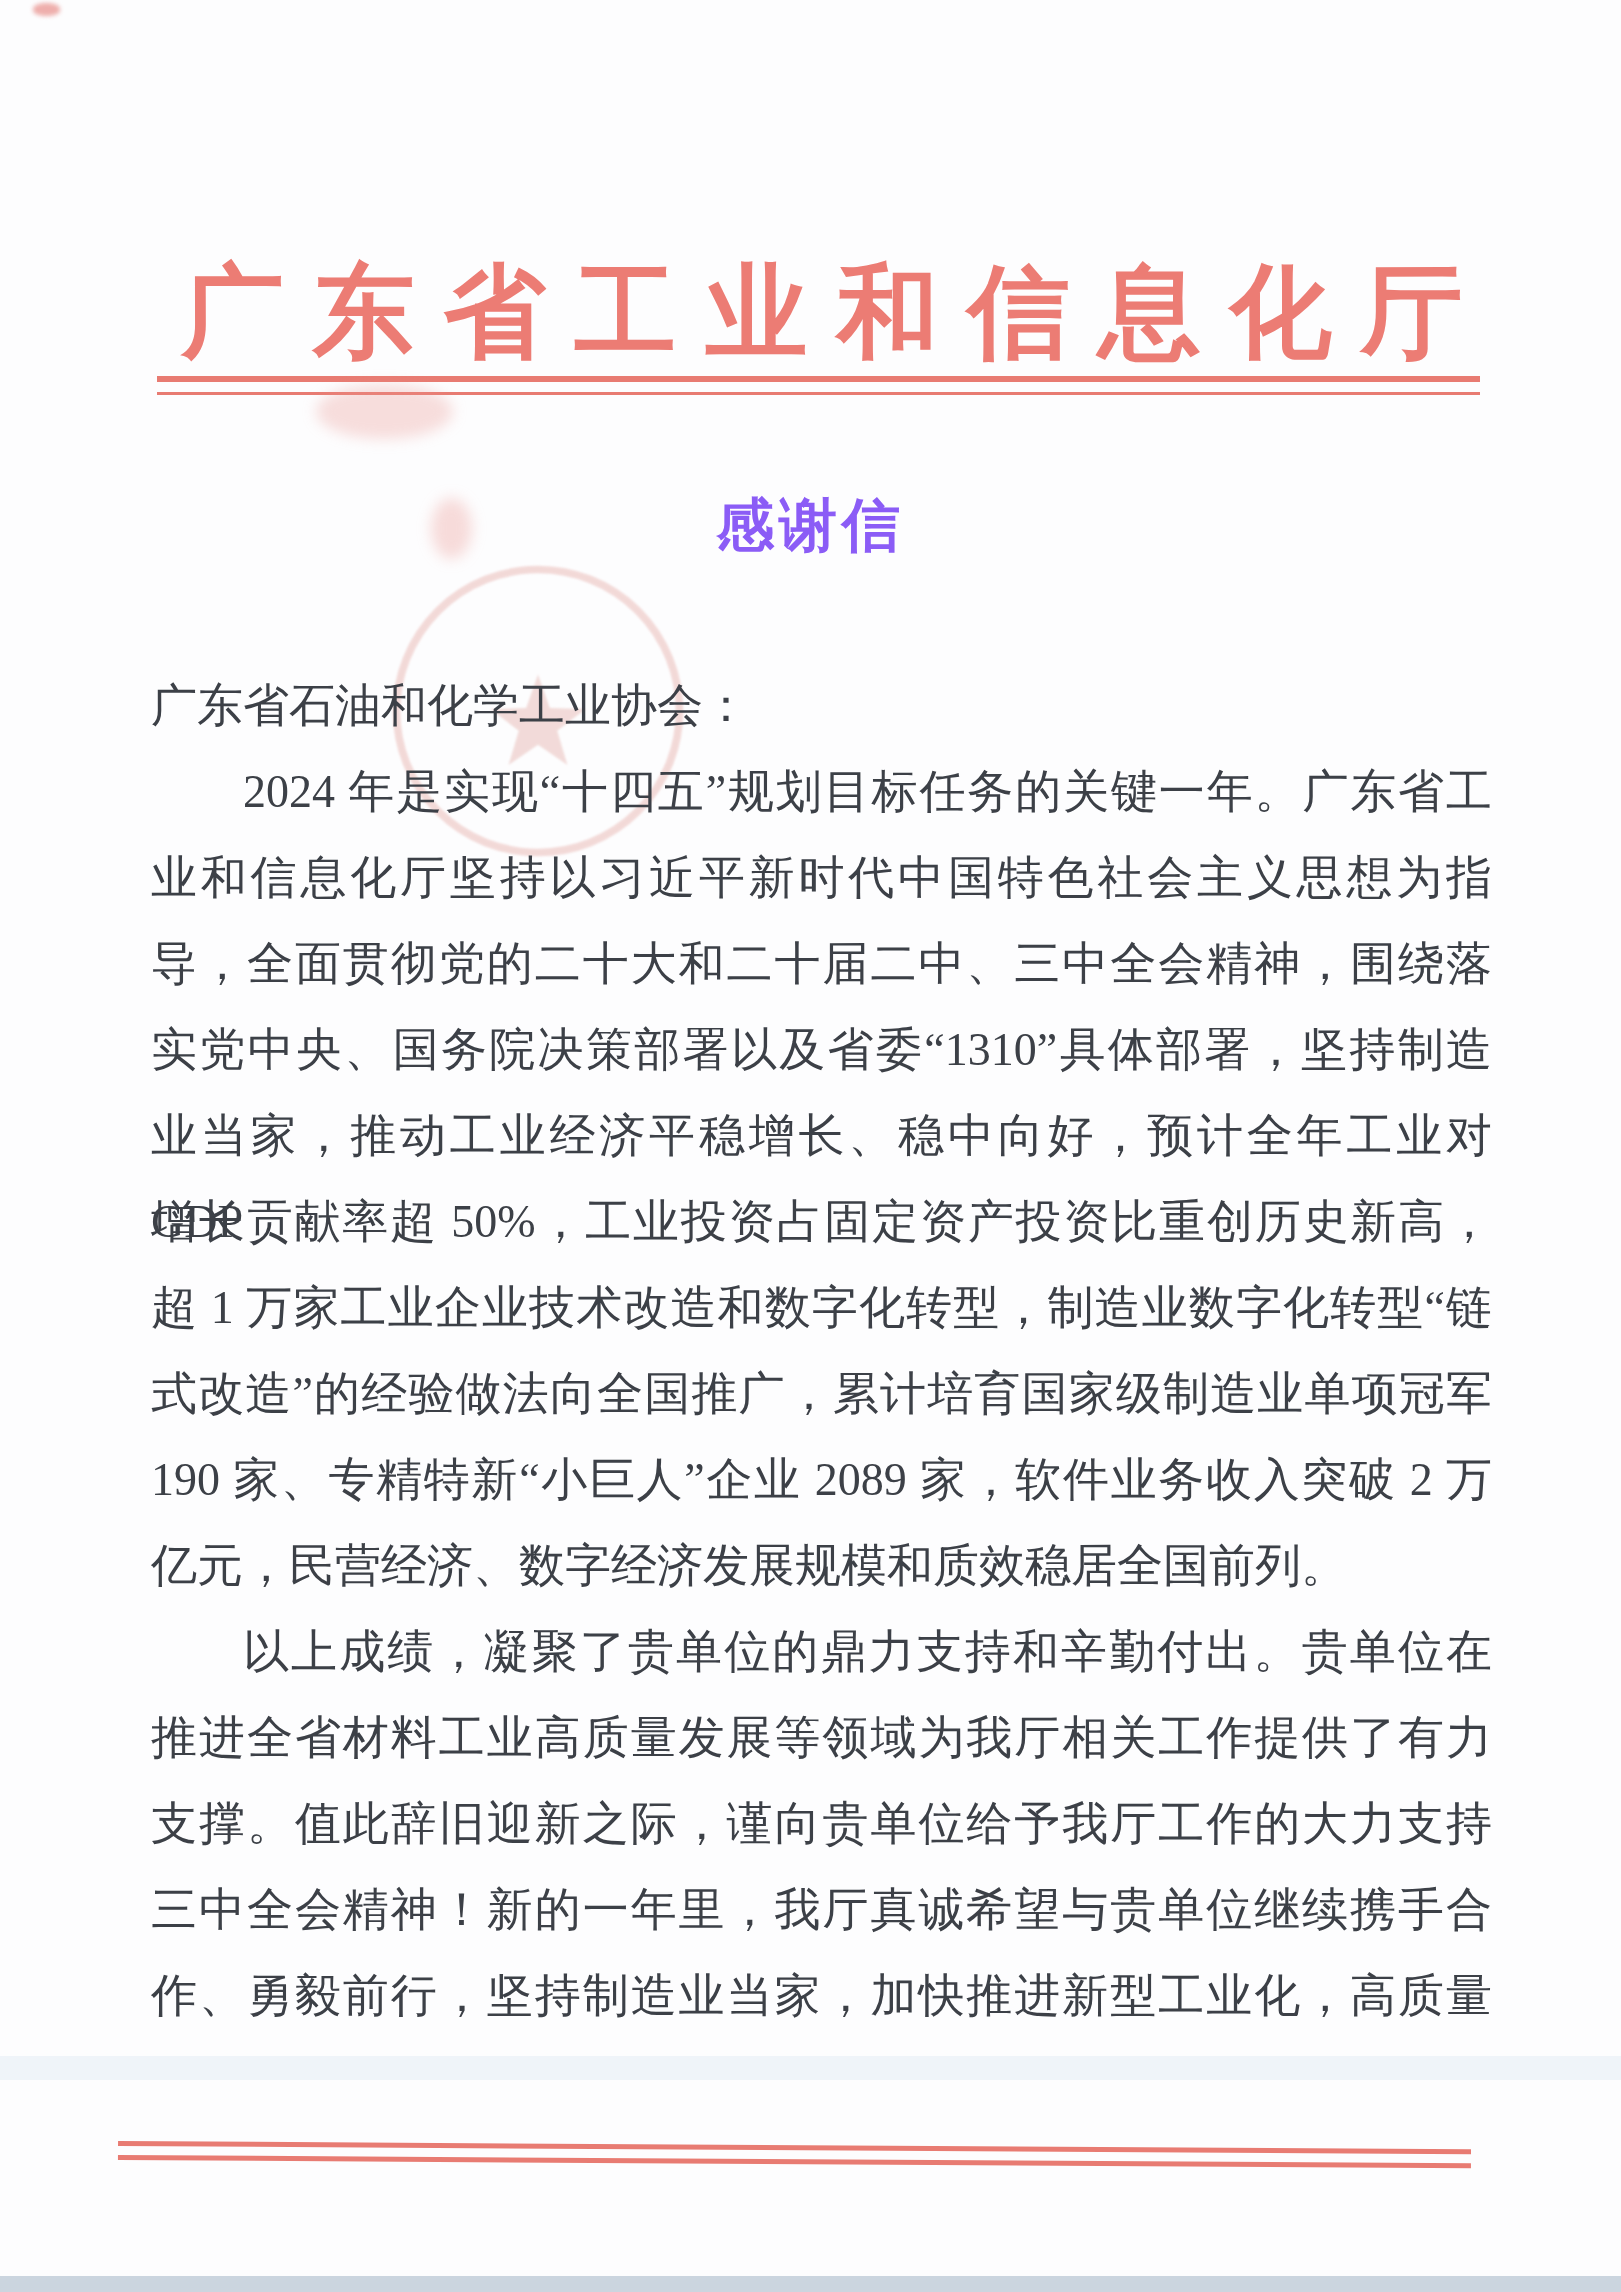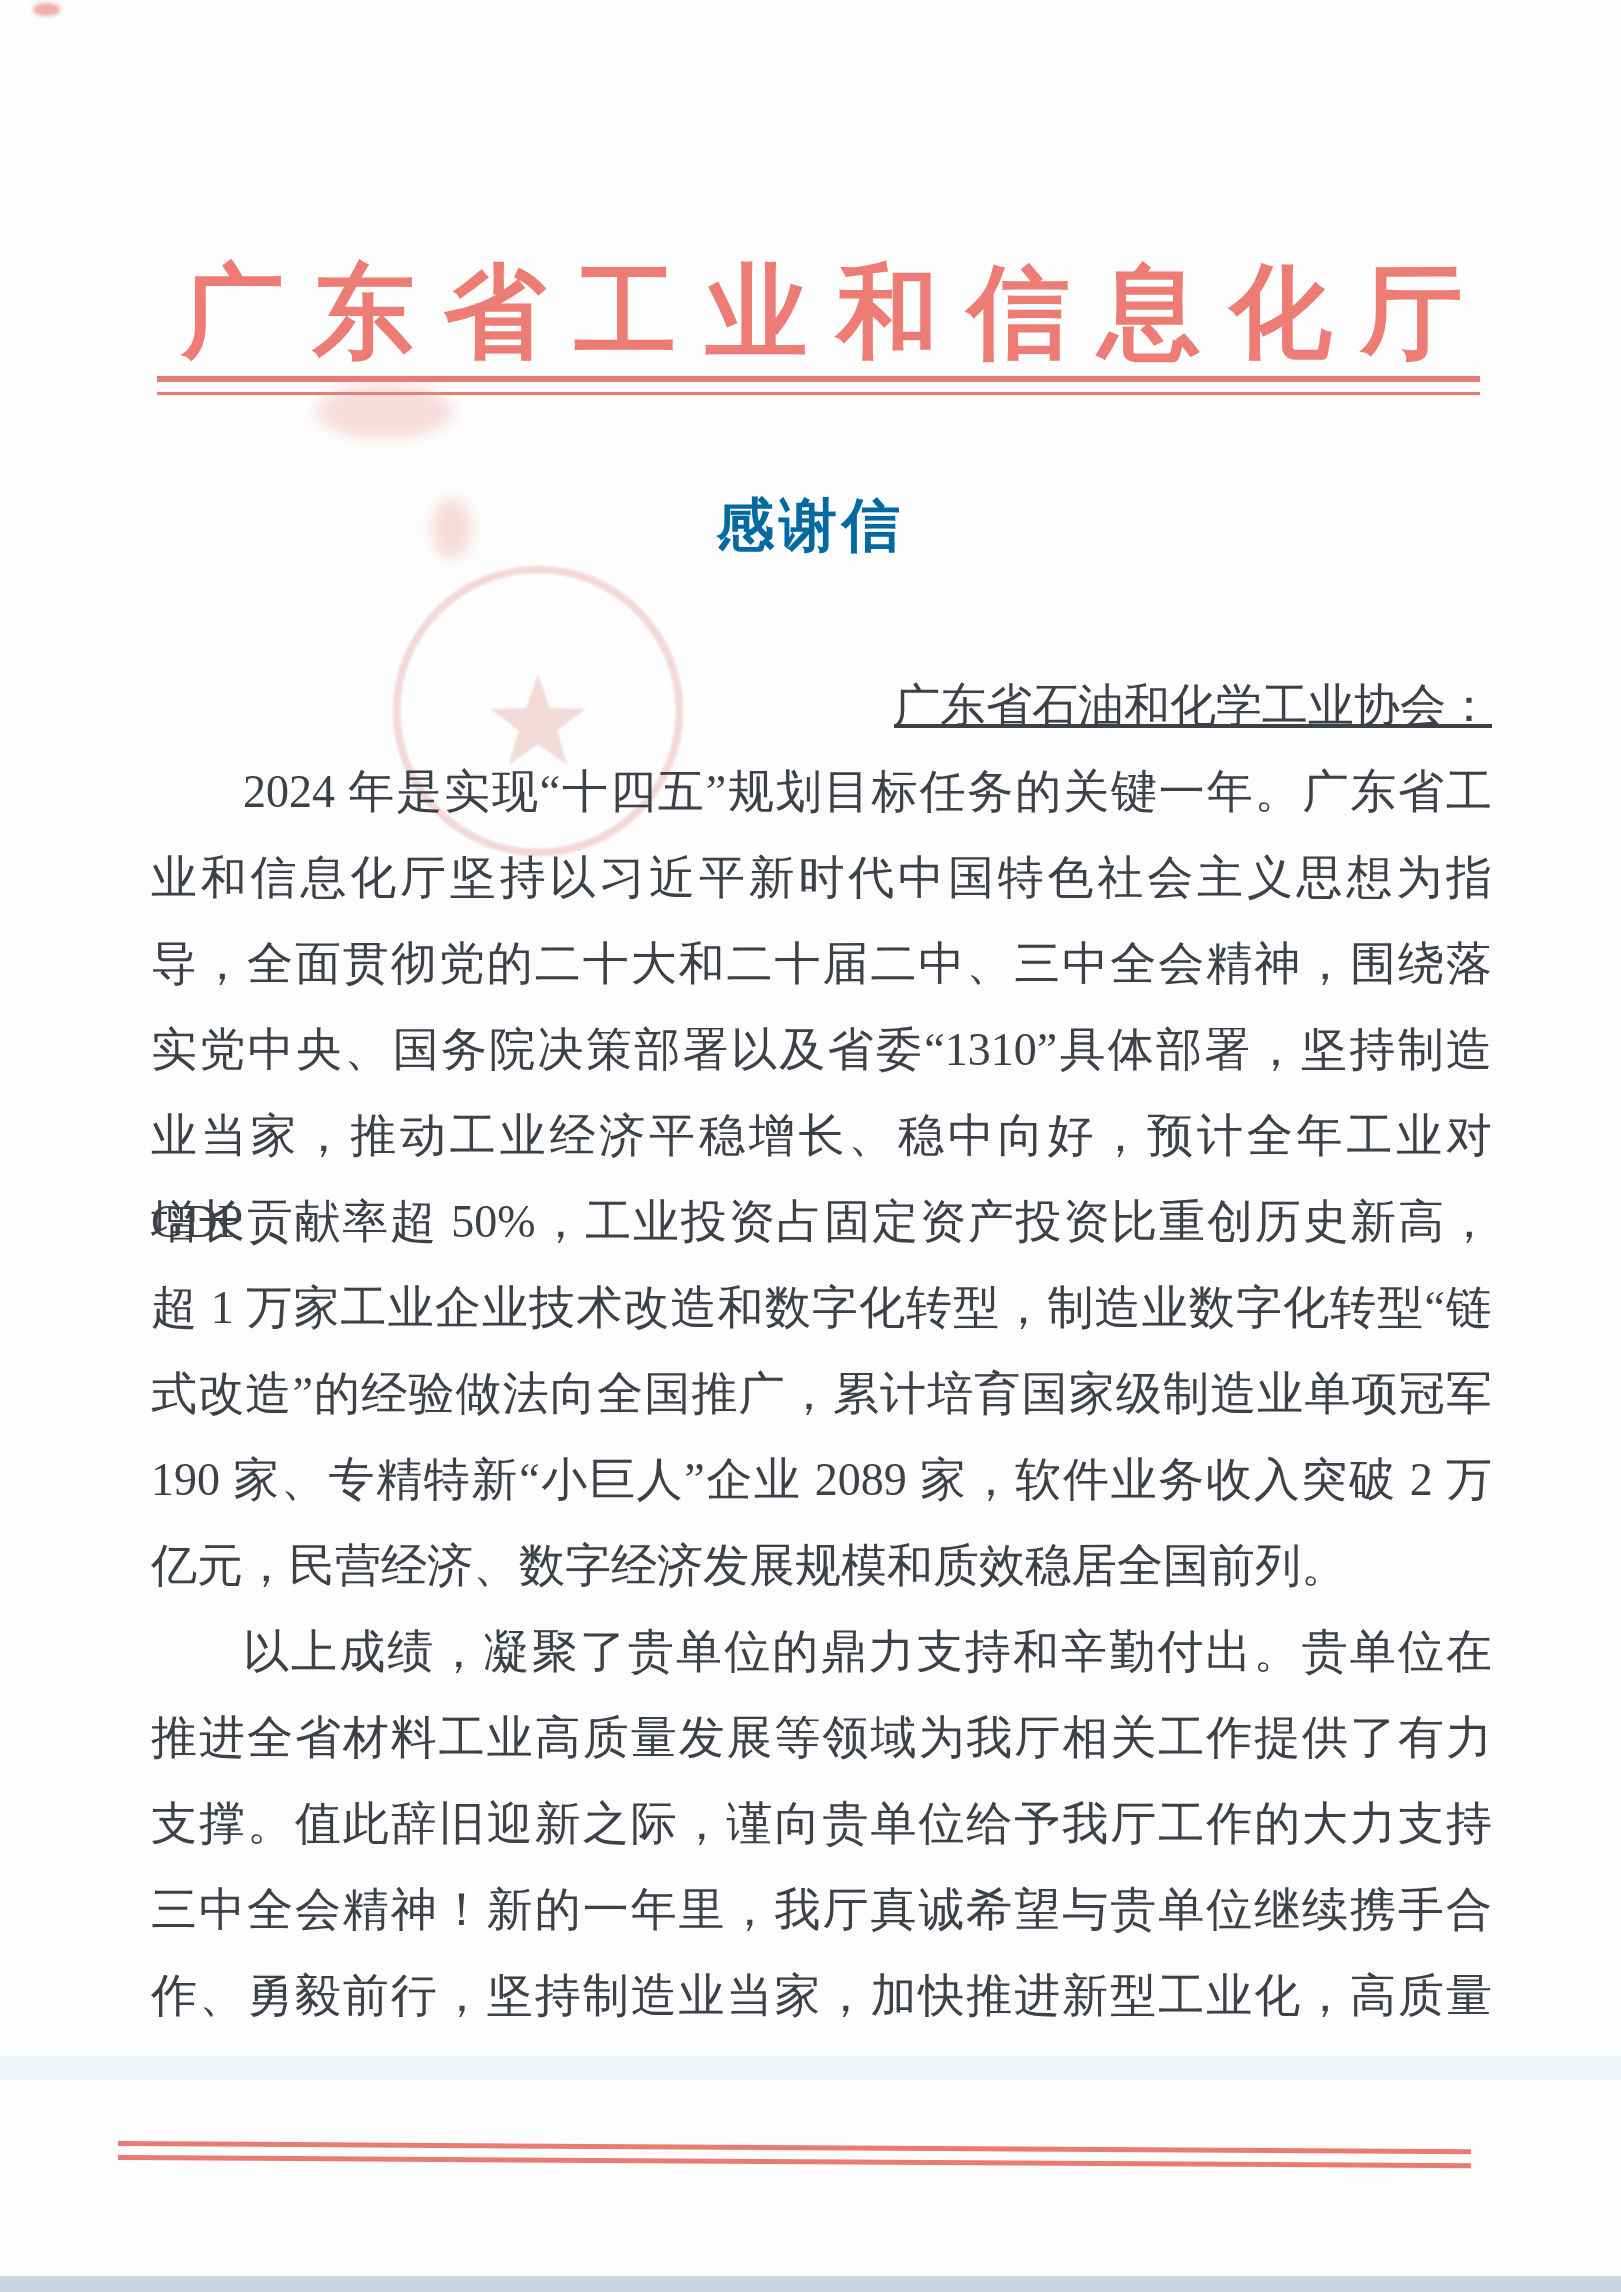--- a/index.html
+++ b/index.html
@@ -12,40 +12,40 @@
     position:absolute;top:245px;left:17px;width:100%;box-sizing:border-box;
     text-align:center;font-size:102px;font-weight:600;
     letter-spacing:29px;padding-left:18px;color:#ec7c74;white-space:nowrap;
   }
   .rule{position:absolute;background:#e87b72;}
   .rule-top-1{top:376px;left:157px;width:1323px;height:5.9px;}
   .rule-top-2{top:392px;left:157px;width:1323px;height:2.9px;}
   
   .doc-title{
     position:absolute;top:487px;left:0;width:100%;text-align:center;
-    font-size:58px;font-weight:bold;letter-spacing:4.9px;color:#0369a1;
+    font-size:58px;font-weight:bold;letter-spacing:4.9px;color:#8b5cf6;
   }
   
   .seal{
     position:absolute;left:384px;top:557px;width:308px;height:308px;
     opacity:.34;filter:blur(1.3px);
   }
   .smudge{position:absolute;border-radius:50%;filter:blur(6.9px);}
   .smudge-1{left:316px;top:384px;width:137px;height:55px;background:rgba(236,148,142,.30);}
   .smudge-2{left:431px;top:498px;width:41px;height:61px;background:rgba(236,148,142,.32);}
   .corner-mark{
     position:absolute;left:33px;top:2.9px;width:27.4px;height:12.7px;border-radius:45%;
     background:rgba(226,110,104,.55);filter:blur(2px);
   }
   
   .text-block{
     position:absolute;left:151px;top:663px;width:1341px;
     color:#3c4047;font-size:46px;
   }
-  .salutation{height:86px;line-height:86px;text-align:right;text-decoration:underline;}
+  .salutation{height:86px;line-height:86px;text-align:left;}
   .line{height:86px;line-height:86px;text-align:justify;text-align-last:justify;}
   .line.para-end{text-align-last:left;}
   .line.indent{text-indent:92px;font-family:Liberation Serif, serif;}
   
   .footer-rules{
     position:absolute;left:118px;top:2141px;width:1353px;
     transform:rotate(.35deg);transform-origin:left center;
   }
   .footer-rules .fr{height:4.9px;background:#e87b72;}
   .footer-rules .fr-gap{height:8.8px;}

